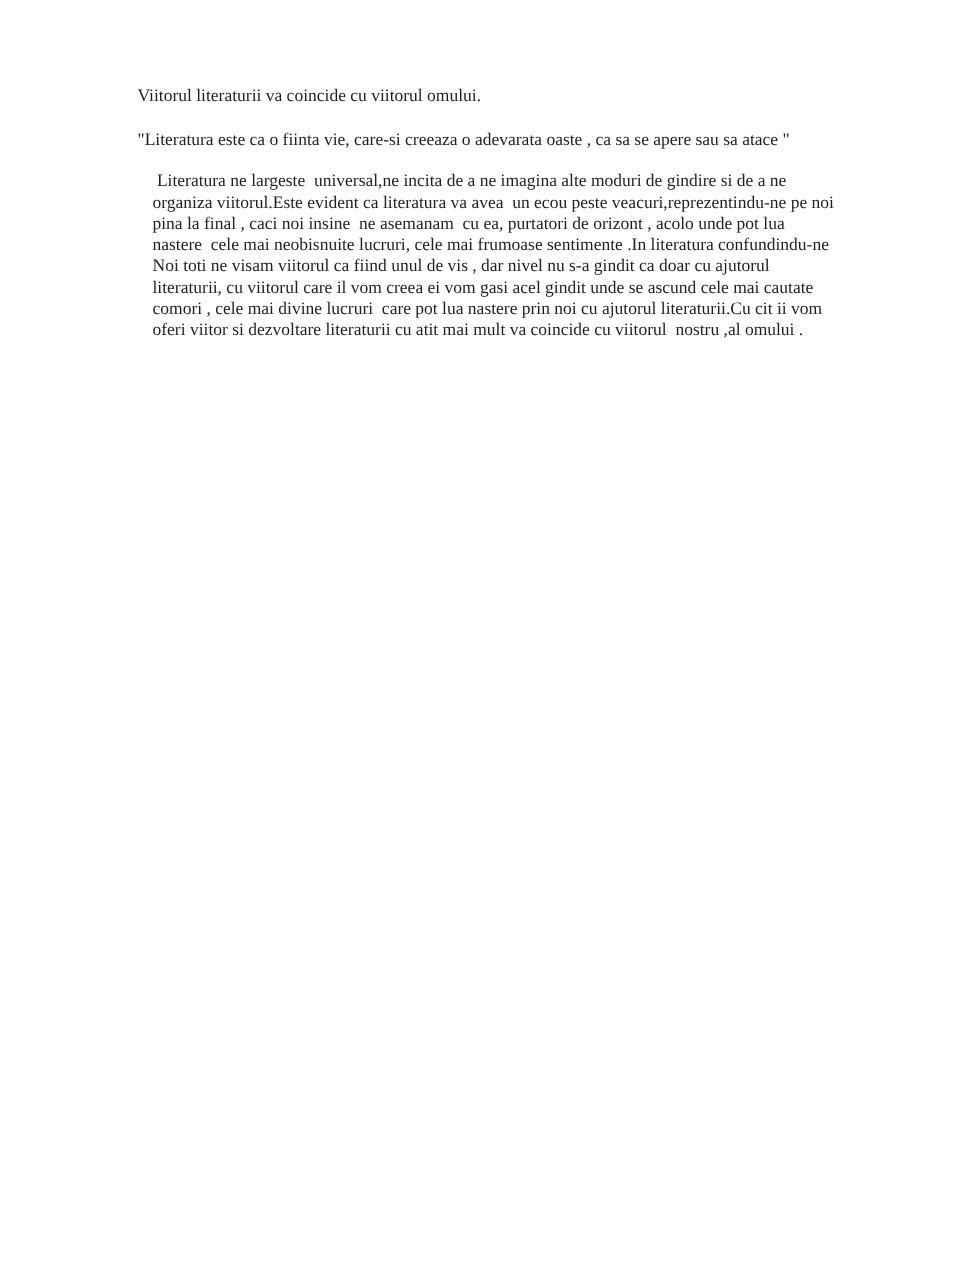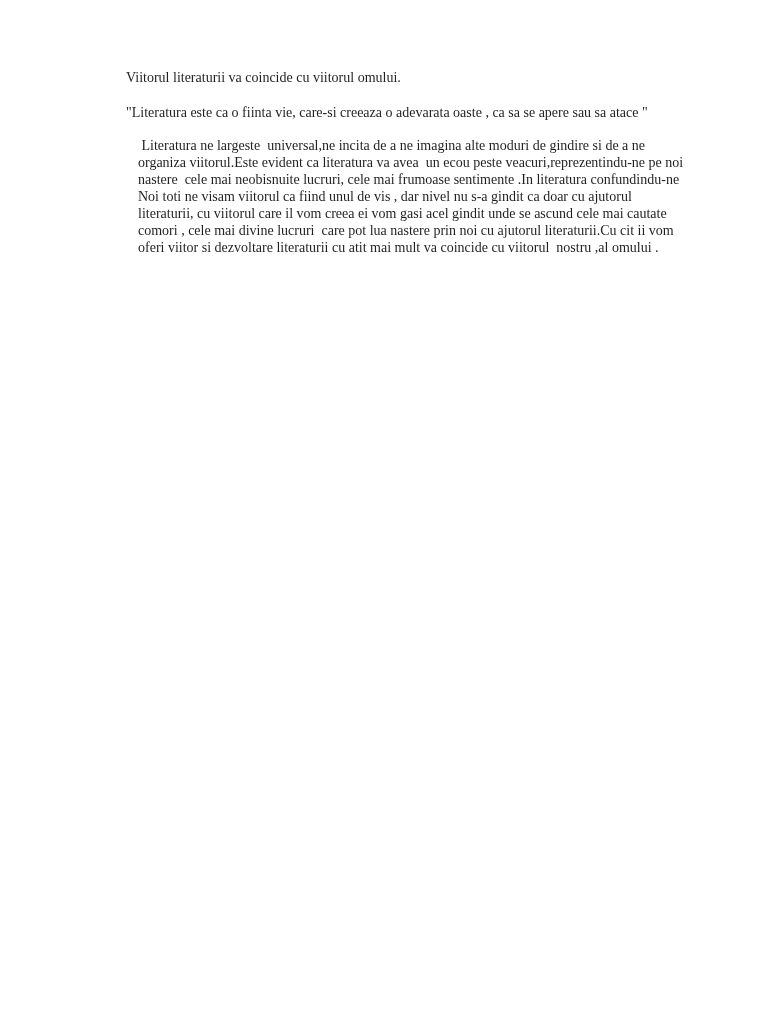--- a/index.html
+++ b/index.html
@@ -14,21 +14,21 @@
     background: #ffffff;
     overflow: hidden;
   }
   .page {
     position: absolute;
     inset: 0;
     background: #ffffff;
   }
   .text-block {
     position: absolute;
-    left: 126px;
+    left: 110px;
     top: 69px;
     width: 620px;
     font-family: "Liberation Serif", "DejaVu Serif", serif;
     font-size: 14px;
     line-height: 17px;
     color: #1f1f1f;
   }
   .doc-title {
     white-space: pre;
   }
@@ -49,20 +49,21 @@
 <body>
 
 <div class="viewport">
   <div class="page">
     <div class="text-block">
       <div class="doc-title">Viitorul literaturii va coincide cu viitorul omului.</div>
       <div class="doc-quote">"Literatura este ca o fiinta vie, care-si creeaza o adevarata oaste , ca sa se apere sau sa atace "</div>
       <div class="doc-body">
         <div class="doc-line"> Literatura ne largeste  universal,ne incita de a ne imagina alte moduri de gindire si de a ne</div>
         <div class="doc-line">organiza viitorul.Este evident ca literatura va avea  un ecou peste veacuri,reprezentindu-ne pe noi</div>
+        <div class="doc-line">pina la final , caci noi insine  ne asemanam  cu ea, purtatori de orizont , acolo unde pot lua</div>
         <div class="doc-line">nastere  cele mai neobisnuite lucruri, cele mai frumoase sentimente .In literatura confundindu-ne</div>
         <div class="doc-line">Noi toti ne visam viitorul ca fiind unul de vis , dar nivel nu s-a gindit ca doar cu ajutorul</div>
         <div class="doc-line">literaturii, cu viitorul care il vom creea ei vom gasi acel gindit unde se ascund cele mai cautate</div>
         <div class="doc-line">comori , cele mai divine lucruri  care pot lua nastere prin noi cu ajutorul literaturii.Cu cit ii vom</div>
         <div class="doc-line">oferi viitor si dezvoltare literaturii cu atit mai mult va coincide cu viitorul  nostru ,al omului .</div>
       </div>
     </div>
   </div>
 </div>
 

